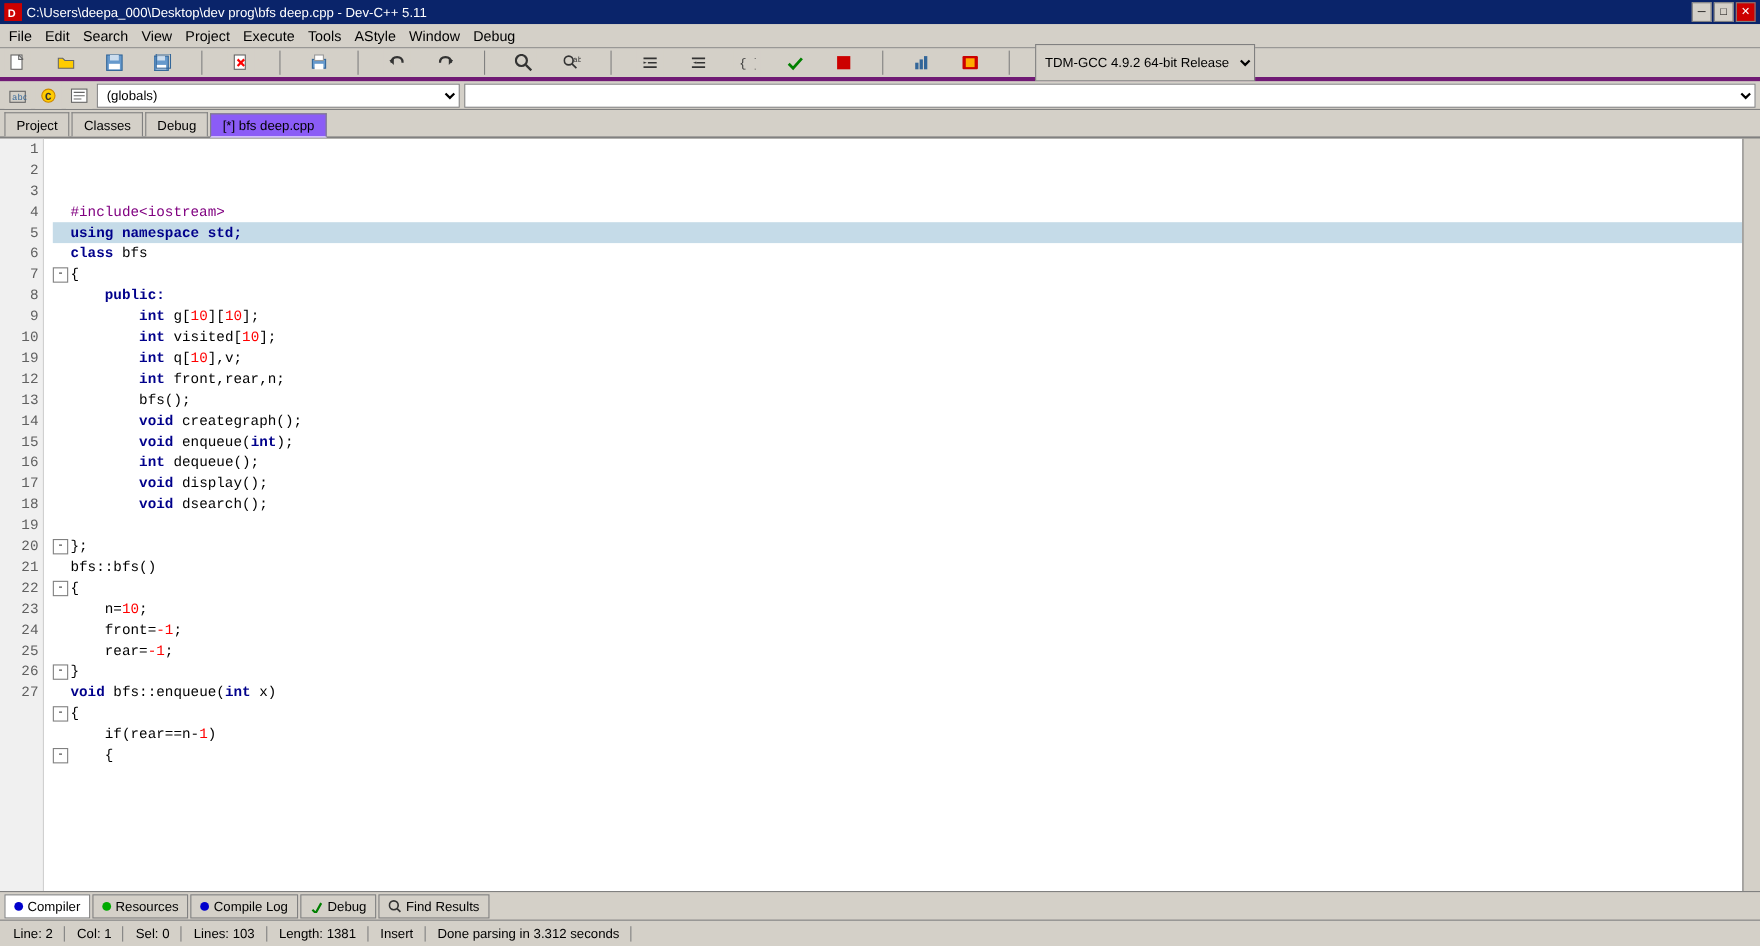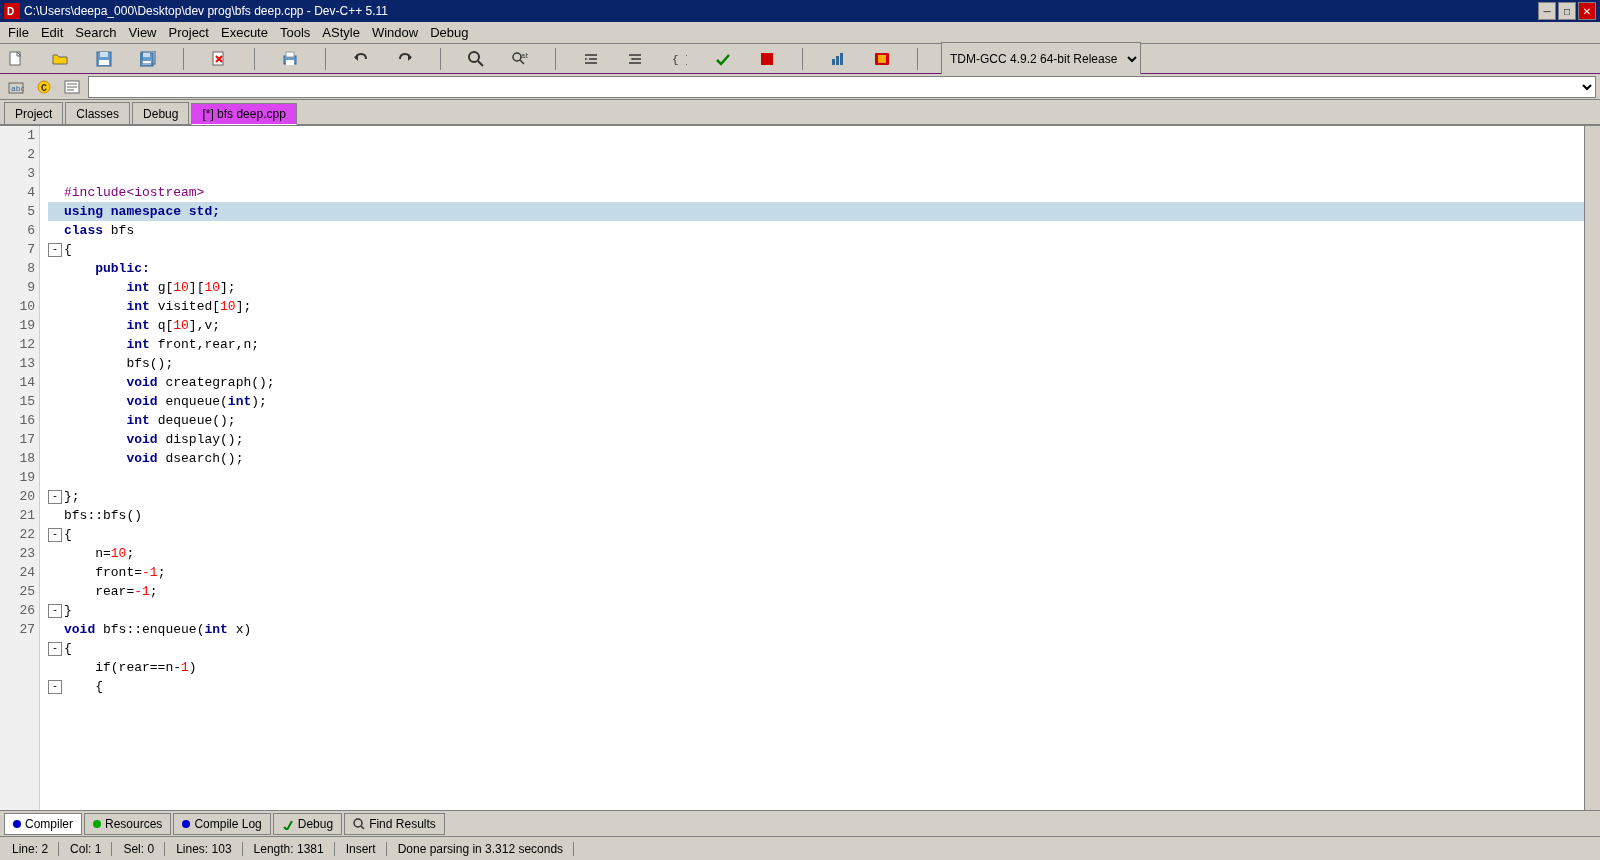--- a/index.html
+++ b/index.html
@@ -77,21 +77,21 @@
       cursor: pointer;
     }
 
     
     #toolbar1 {
       background: #d4d0c8;
       height: 30px;
       display: flex;
       align-items: center;
       padding: 2px 4px;
-      border-bottom: 1px solid #701a75;
+      border-bottom: 4px solid #701a75;
       gap: 20px;
       flex-shrink: 0;
     }
     .tb-separator {
       width: 1px;
       height: 22px;
       background: #808080;
       margin: 0 3px;
     }
     .toolbar-btn {
@@ -164,21 +164,21 @@
       border: 1px solid #808080;
       border-bottom: none;
       background: #d4d0c8;
       display: flex;
       align-items: center;
       font-family: Arial, sans-serif;
       font-size: 12px;
       cursor: pointer;
     }
     .tab.active {
-      background: #d946ef;
+      background: #8b5cf6;
       border-bottom: 1px solid white;
       position: relative;
       top: 1px;
     }
 
     
     #main-area {
       display: flex;
       flex: 1;
       overflow: hidden;
@@ -485,20 +485,21 @@
       </svg>
   </div>
   <div class="toolbar-btn">
     <svg viewBox="0 0 16 16">
         <rect x="1" y="2" width="14" height="12" fill="white" stroke="#666" stroke-width="1"></rect>
         <line x1="3" y1="5" x2="13" y2="5" stroke="#666" stroke-width="1"></line>
         <line x1="3" y1="8" x2="13" y2="8" stroke="#666" stroke-width="1"></line>
         <line x1="3" y1="11" x2="10" y2="11" stroke="#666" stroke-width="1"></line>
       </svg>
   </div>
+  <select id="globals-select"><option>(globals)</option></select>
   <select id="function-select">
     <option></option>
   </select>
 </div>
 
 <div id="tab-bar">
   <div class="tab">Project</div>
   <div class="tab">Classes</div>
   <div class="tab">Debug</div>
   <div class="tab active">[*] bfs deep.cpp</div>

